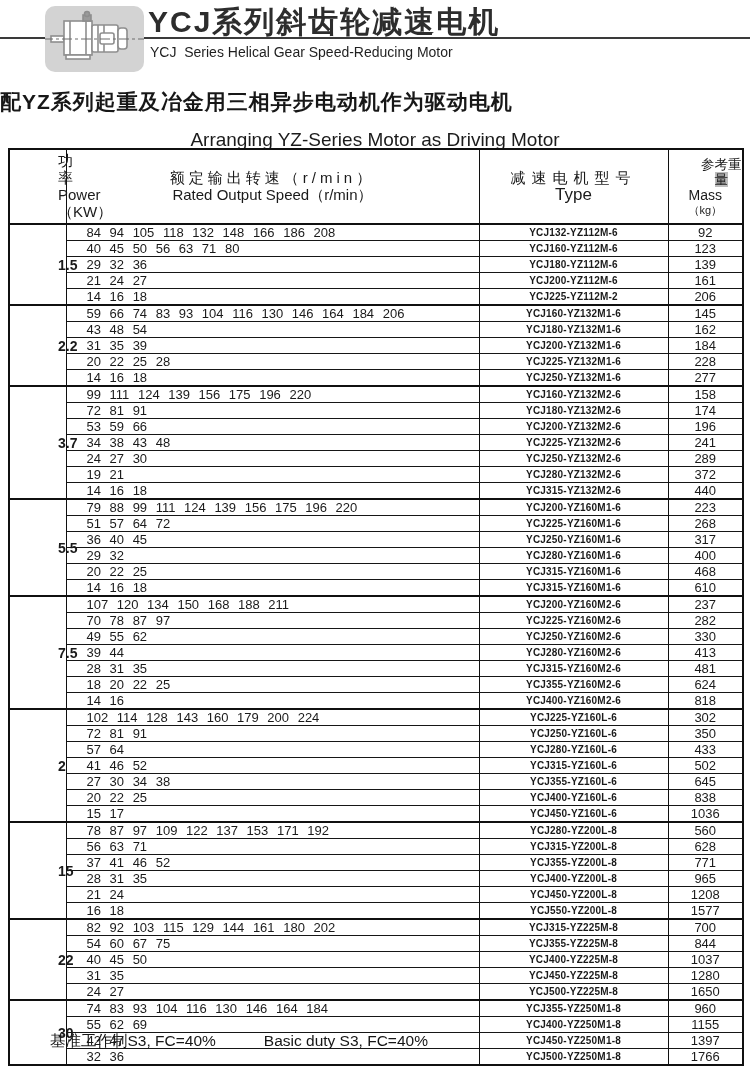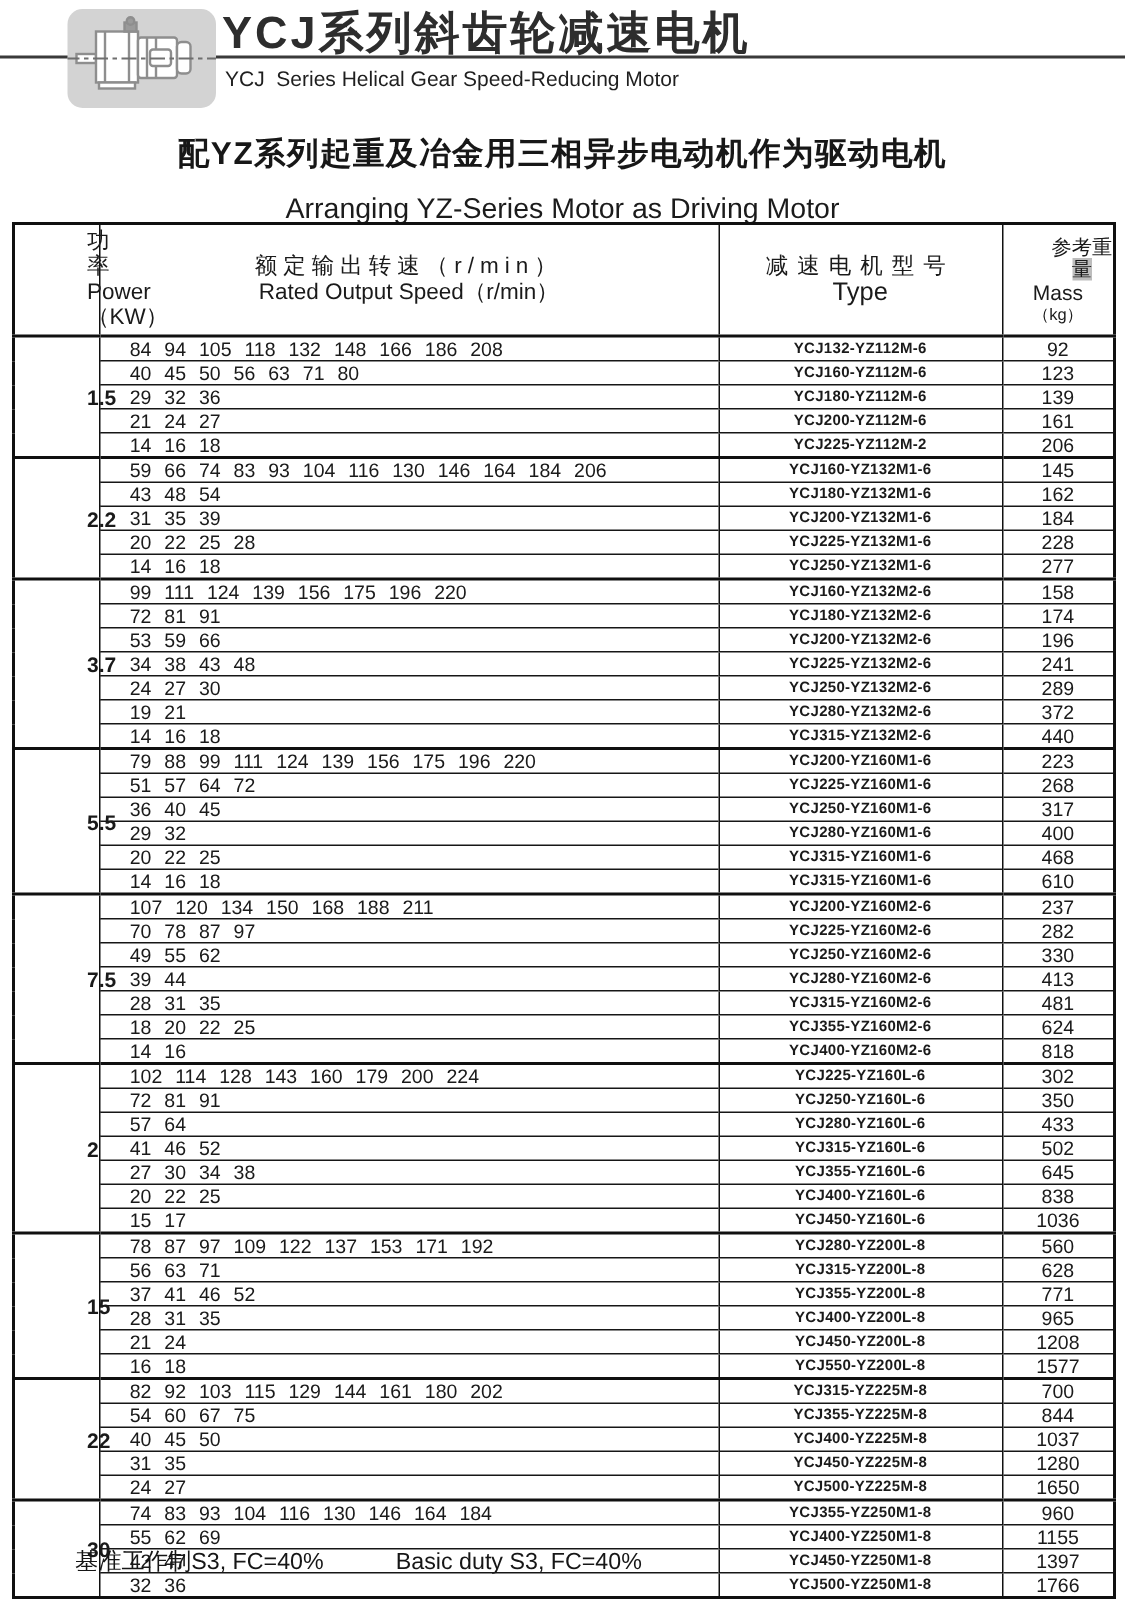--- a/index.html
+++ b/index.html
@@ -7,21 +7,21 @@
               font-family:"Liberation Sans", sans-serif; color:#1c1c1c; position:relative; }
 
   
   .top-rule { position:absolute; left:0; top:37px; width:750px; height:2px; background:#3a3a3a; }
   .logo-box { position:absolute; left:45px; top:6px; width:99px; height:66px;
               background:#d3d3d3; border-radius:10px; z-index:2; }
   .logo-box svg { display:block; }
   .title-cn { position:absolute; left:148px; top:2px; font-size:30px; font-weight:bold;
               letter-spacing:2px; color:#2d2d2d; z-index:3; }
   .title-en { position:absolute; left:150px; top:44px; font-size:14px; color:#1f1f1f; white-space:pre; }
-  .heading-cn { position:absolute; left:0; top:88px; width:750px; text-align:center;
+  .heading-cn { position:absolute; left:0; top:88px; width:750px; 
                 font-size:21px; font-weight:bold; letter-spacing:1px; color:#171717; }
   .heading-en { position:absolute; left:0; top:129px; width:750px; text-align:center;
                 font-size:19px; color:#1b1b1b; }
 
   
   table.spec { position:absolute; left:8px; top:148px; width:734px;
                border-collapse:collapse; table-layout:fixed; }
   table.spec { border:2.5px solid #101010; }
   th, td { font-weight:normal; color:#1a1a1a; }
 

